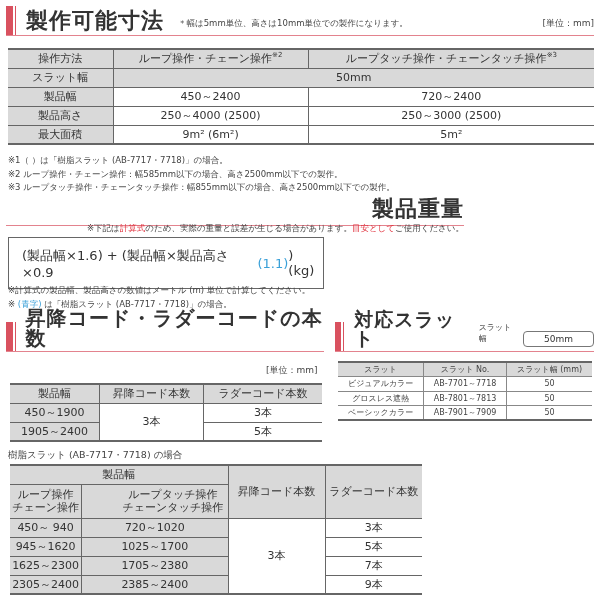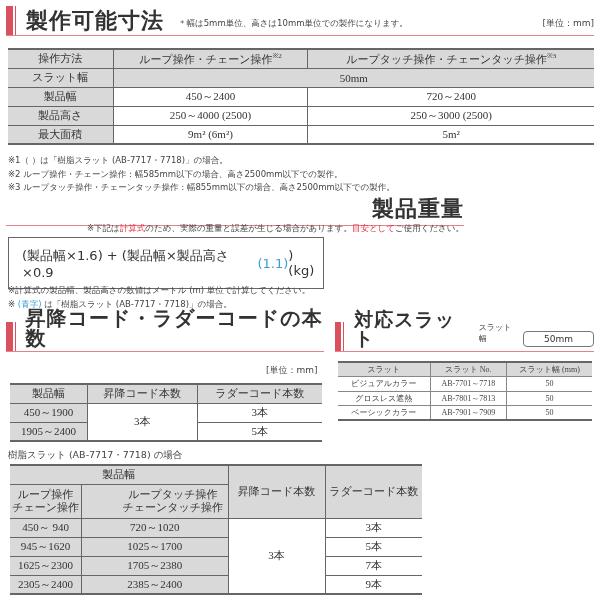--- a/index.html
+++ b/index.html
@@ -8,21 +8,21 @@
 
   .sec-head { position: absolute; display: flex; align-items: flex-end; border-bottom: 1px solid #e3838e; }
   .sec-bar { width: 7px; background: #d9515f; margin-right: 2px; align-self: stretch; }
   .sec-bar2 { width: 1px; background: #d9515f; align-self: stretch; margin-right: 10px; }
   .sec-title { font-size: 22px; font-weight: bold; color: #333; letter-spacing: 1px; line-height: 1; padding-bottom: 3px; }
   .sec-note { font-size: 8.5px; color: #444; margin-left: 14px; padding-bottom: 5px; white-space: nowrap; }
   .red { color: #e0303c; }
   .blue { color: #3aa0d8; }
 
   table { border-collapse: collapse; position: absolute; font-size: 11px; color: #333; }
-  td, th { text-align: center; font-weight: normal; height: 19px; font-family: Liberation Serif, serif; }
+  td, th { text-align: center; font-weight: normal; height: 19px; }
   th, .gray { background: #d9d9d9; }
 
   .t1 { left: 8px; top: 48px; width: 586px; border-top: 2px solid #666; border-bottom: 2px solid #666; }
   .t1 td { border-bottom: 1px solid #666; border-left: 1px solid #666; height: 19px; }
   .t1 td:first-child { border-left: none; width: 105px; background: #d9d9d9; }
   .sup { font-size: 7px; vertical-align: super; }
 
   .notes { position: absolute; left: 8px; font-size: 8.5px; color: #444; line-height: 13.5px; }
 
   .formula-box { position: absolute; left: 8px; top: 237px; width: 316px; height: 52px; border: 1px solid #666;

